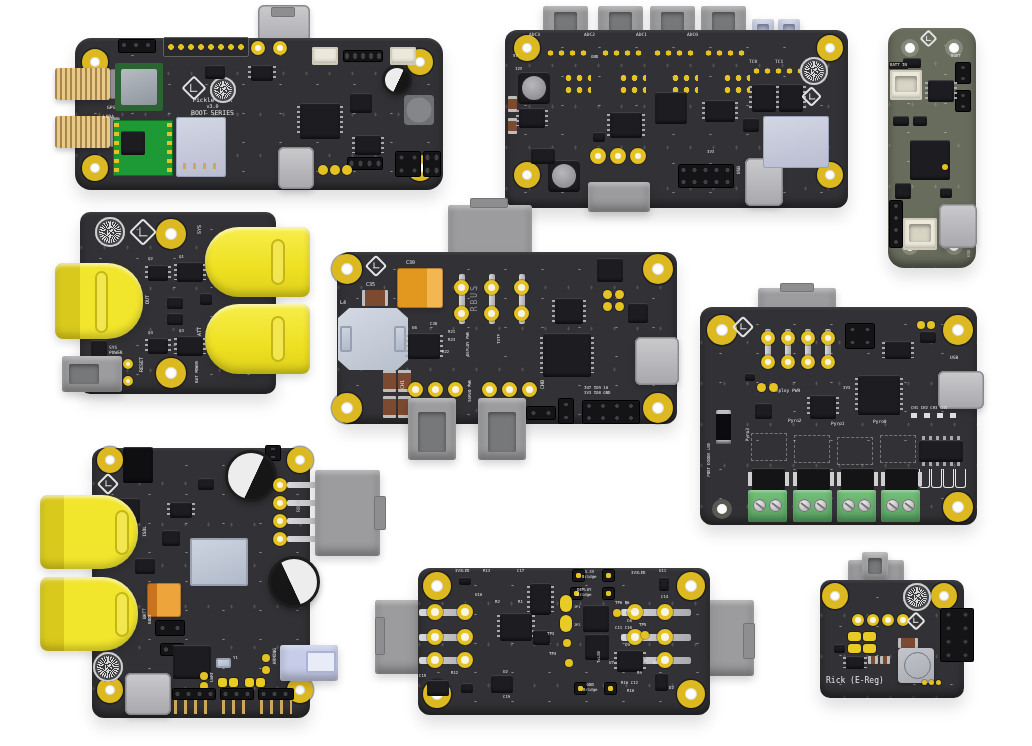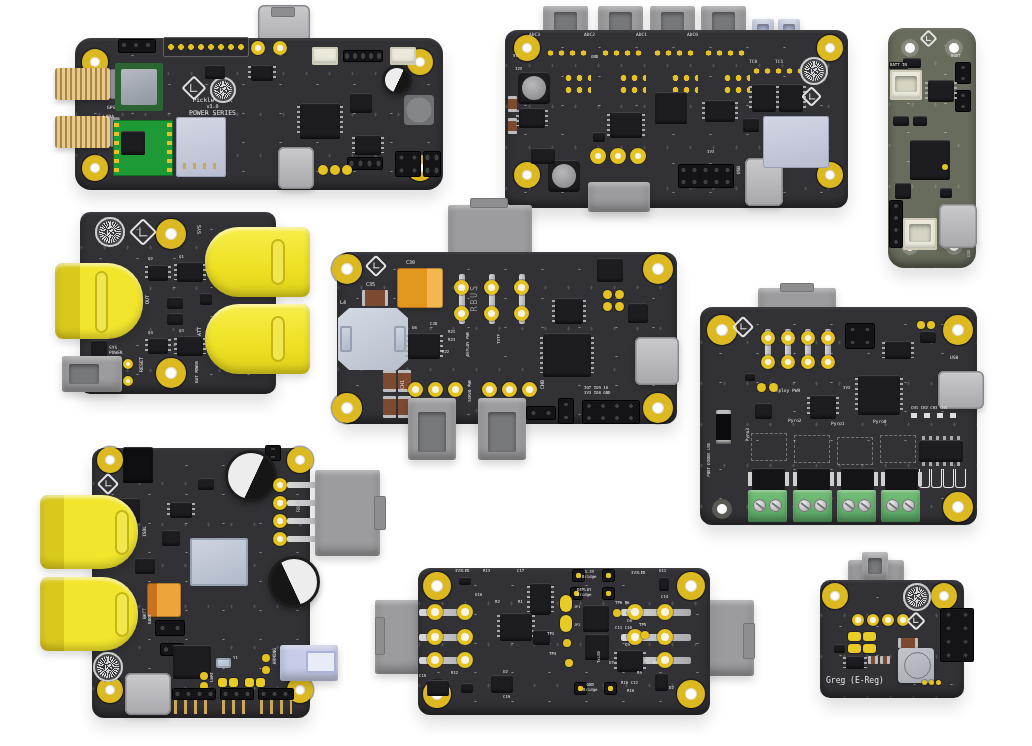--- a/index.html
+++ b/index.html
@@ -99,21 +99,21 @@
   <div class="lbl" style="left:48px;top:109px;font-size:4.5px">LORA</div>
   <div style="position:absolute;left:58px;top:115px;width:60px;height:56px;background:#1d9a35;border-radius:2px;box-shadow:inset 0 0 0 1px #0f6e22"></div>
   <div style="position:absolute;left:59px;top:118px;width:5px;height:50px;background:repeating-linear-gradient(180deg,#e3c222 0 4px,transparent 4px 9px)"></div>
   <div style="position:absolute;left:112px;top:118px;width:5px;height:50px;background:repeating-linear-gradient(180deg,#e3c222 0 4px,transparent 4px 9px)"></div>
   <div class="chip" style="left:66px;top:126px;width:24px;height:24px"></div>
   <div style="position:absolute;left:121px;top:112px;width:50px;height:60px;background:linear-gradient(170deg,#d3d6e4,#b9bdd0);border-radius:3px;box-shadow:inset 0 0 0 1px #9aa0b8"></div>
   <div class="pinrow" style="left:128px;top:158px;width:36px;height:6px"></div>
   <div class="titleblock" style="left:110px;top:92px;width:95px">
     <div class="lbl" style="position:static;font-size:6px">Pickle Rick</div>
     <div class="lbl" style="position:static;font-size:5px">v3.0</div>
-    <div class="lbl" style="position:static;font-size:6.5px">POWER SERIES</div>
+    <div class="lbl" style="position:static;font-size:6.5px">BOOT SERIES</div>
   </div>
   <div class="logo-d" style="left:130px;top:74px;width:18px;height:18px"></div>
   <div class="logo-c" style="left:155px;top:72px;width:26px;height:26px"></div>
   <div class="hdr" style="left:63px;top:34px;width:38px;height:14px;background-size:12px 12px"></div>
   <div style="position:absolute;left:108px;top:32px;width:84px;height:18px;background:#2a2a2d;border:1px solid #606065;border-radius:2px"></div>
   <div class="padrow" style="left:111px;top:37px;width:80px;height:10px;background-size:10px 10px"></div>
   <div class="pad" style="left:196px;top:36px;width:14px;height:14px"></div>
   <div class="pad" style="left:218px;top:36px;width:14px;height:14px"></div>
   <div class="jst" style="left:257px;top:42px;width:26px;height:18px"></div>
   <div class="hdr" style="left:288px;top:45px;width:40px;height:12px;background-size:8px 12px"></div>
@@ -574,17 +574,17 @@
   <div class="jmp" style="left:38px;top:94px;width:13px;height:9px"></div>
   <div class="jmp" style="left:53px;top:94px;width:13px;height:9px"></div>
   <div class="lbl" style="left:30px;top:96px;font-size:3.5px">5V</div>
   <div class="bcap" style="left:88px;top:88px;width:20px;height:10px"></div>
   <div style="position:absolute;left:88px;top:98px;width:36px;height:35px;background:linear-gradient(160deg,#c2c5cb,#a8abb1);border-radius:4px;box-shadow:0 2px 4px rgba(0,0,0,.25)"></div>
   <div style="position:absolute;left:94px;top:102px;width:25px;height:25px;border:1.5px solid #70737a;border-radius:50%"></div>
   <div class="chip" style="left:24px;top:94px;width:11px;height:9px"></div>
   <div class="chip pins-lr" style="left:36px;top:106px;width:18px;height:13px"></div>
   <div class="bcap" style="left:58px;top:106px;width:10px;height:8px"></div>
   <div class="bcap" style="left:70px;top:106px;width:10px;height:8px"></div>
-  <div class="lbl" style="left:16px;top:126px;font-size:8px">Greg (E-Reg)</div>
+  <div class="lbl" style="left:16px;top:126px;font-size:8px">Rick (E-Reg)</div>
   <div class="dotpad" style="left:112px;top:130px;width:5px;height:5px"></div>
   <div class="dotpad" style="left:119px;top:130px;width:5px;height:5px"></div>
   <div class="dotpad" style="left:126px;top:130px;width:5px;height:5px"></div>
 </div>
 
 </body></html>

